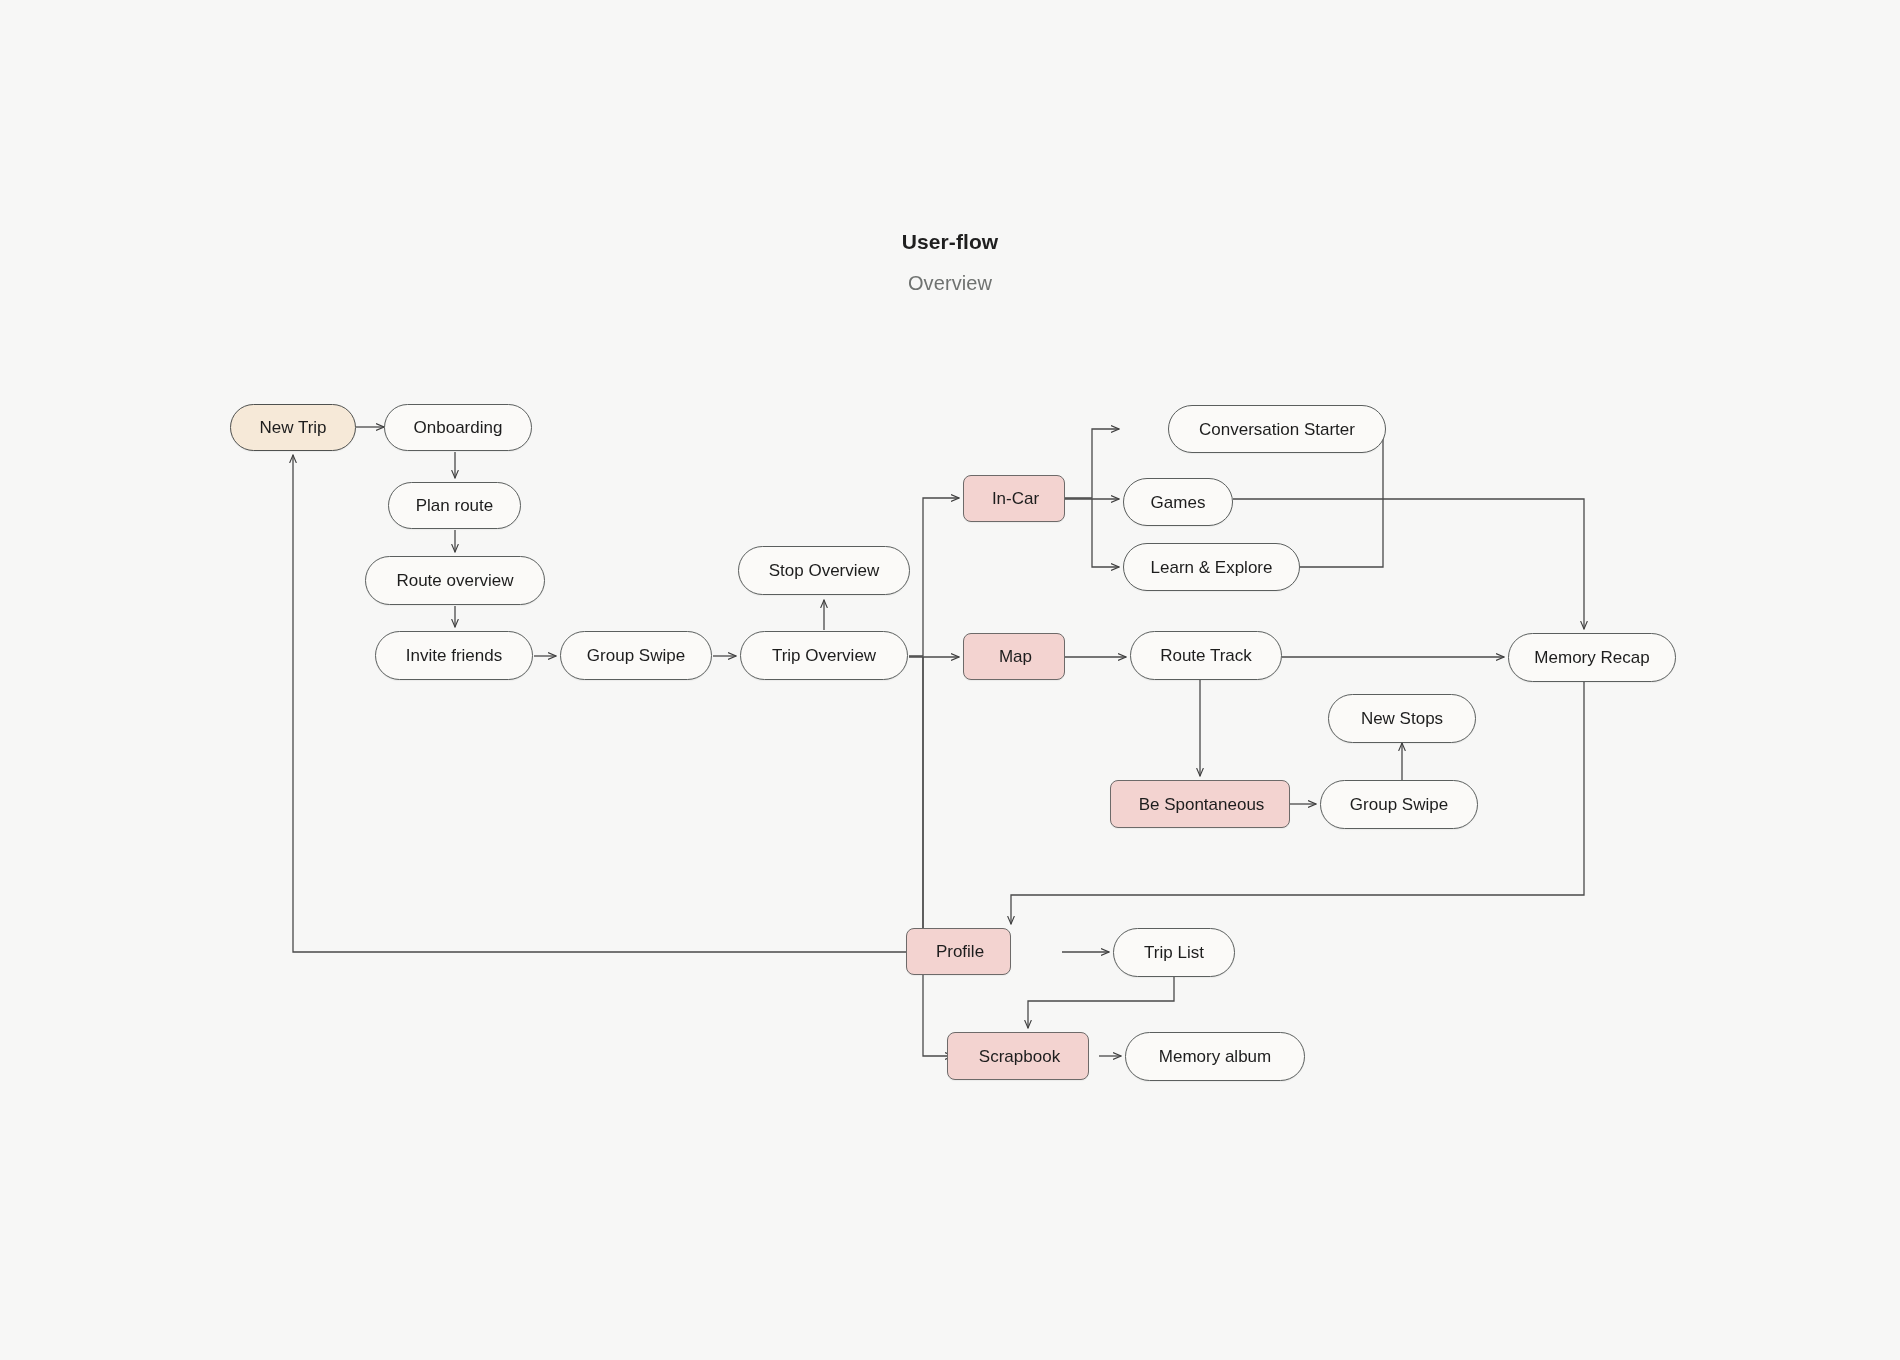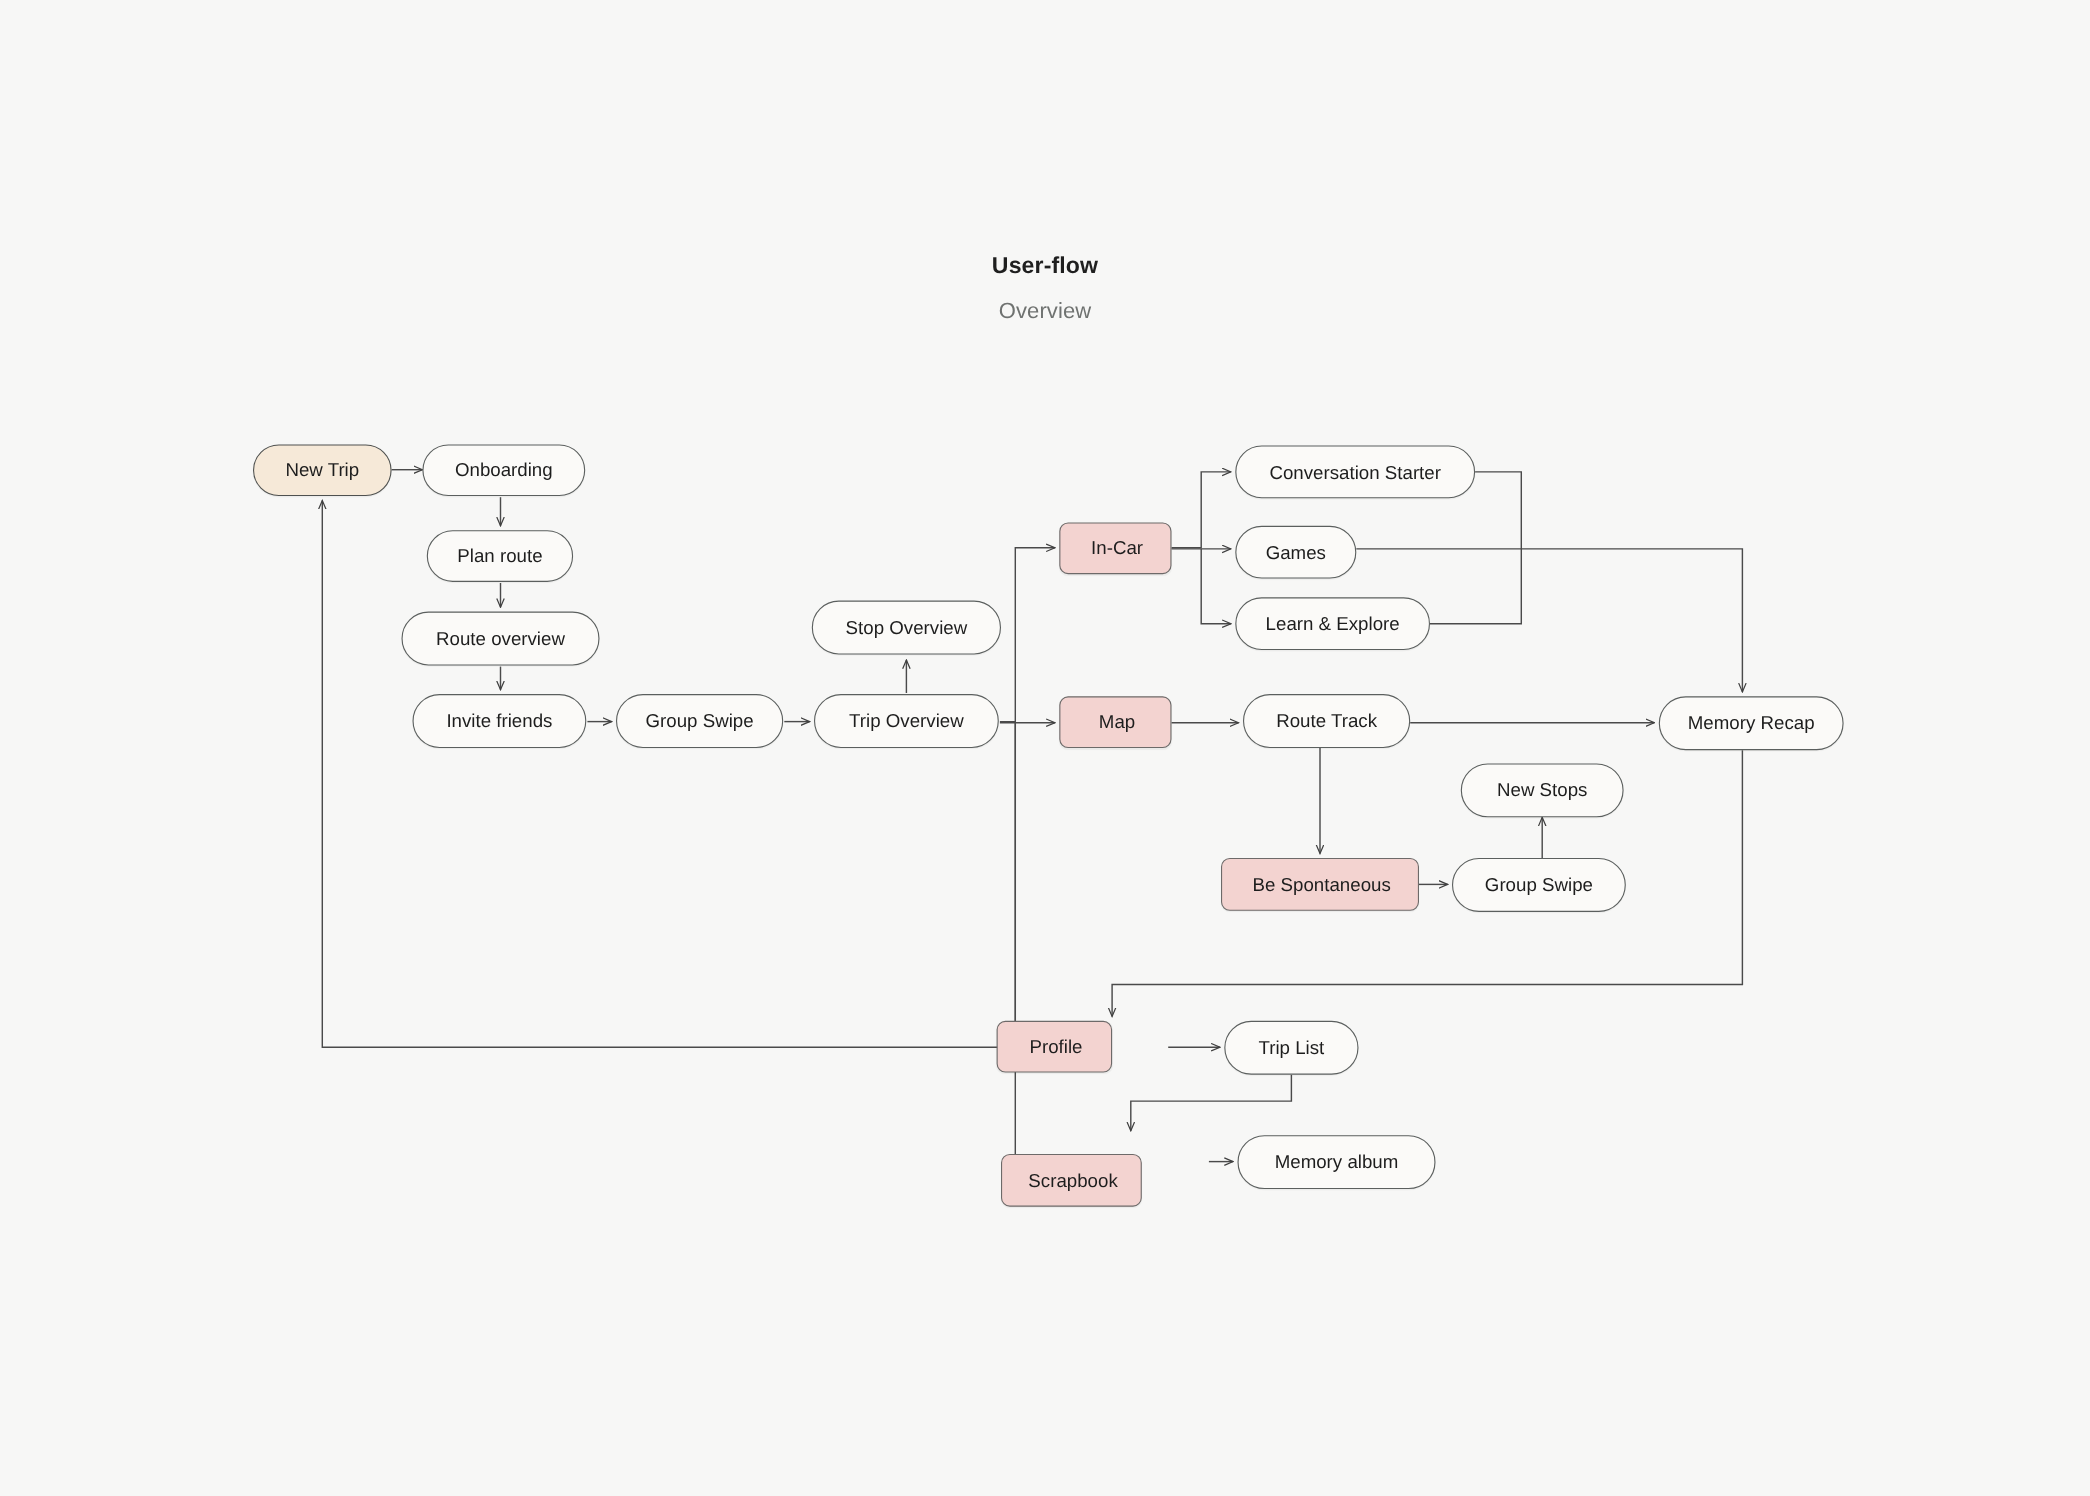--- a/index.html
+++ b/index.html
@@ -164,21 +164,21 @@
       </div>
       <div class="node pill " style="left: 738px; top: 546px; width: 172px; height: 49px;">
         <span>Stop Overview</span>
       </div>
       <div class="node pill " style="left: 740px; top: 631px; width: 168px; height: 49px;">
         <span>Trip Overview</span>
       </div>
       <div class="node rect accent-pink" style="left: 963px; top: 475px; width: 102px; height: 47px;">
         <span>In-Car</span>
       </div>
-      <div class="node pill " style="left: 1123px; top: 405px; width: 218px; height: 48px;">
+      <div class="node pill " style="left: 1168px; top: 405px; width: 218px; height: 48px;">
         <span>Conversation Starter</span>
       </div>
       <div class="node pill " style="left: 1123px; top: 478px; width: 110px; height: 48px;">
         <span>Games</span>
       </div>
       <div class="node pill " style="left: 1123px; top: 543px; width: 177px; height: 48px;">
         <span>Learn &amp; Explore</span>
       </div>
       <div class="node rect accent-pink" style="left: 963px; top: 633px; width: 102px; height: 47px;">
         <span>Map</span>
@@ -197,21 +197,21 @@
       </div>
       <div class="node pill " style="left: 1320px; top: 780px; width: 158px; height: 49px;">
         <span>Group Swipe</span>
       </div>
       <div class="node rect accent-pink" style="left: 906px; top: 928px; width: 105px; height: 47px;">
         <span>Profile</span>
       </div>
       <div class="node pill " style="left: 1113px; top: 928px; width: 122px; height: 49px;">
         <span>Trip List</span>
       </div>
-      <div class="node rect accent-pink" style="left: 910px; top: 1032px; width: 128px; height: 48px; margin-top: 17px;">
+      <div class="node rect accent-pink" style="left: 947px; top: 1032px; width: 142px; height: 48px;">
         <span>Scrapbook</span>
       </div>
       <div class="node pill " style="left: 1125px; top: 1032px; width: 180px; height: 49px;">
         <span>Memory album</span>
       </div>
     </div>
 
 </div>
 
 </body></html>

